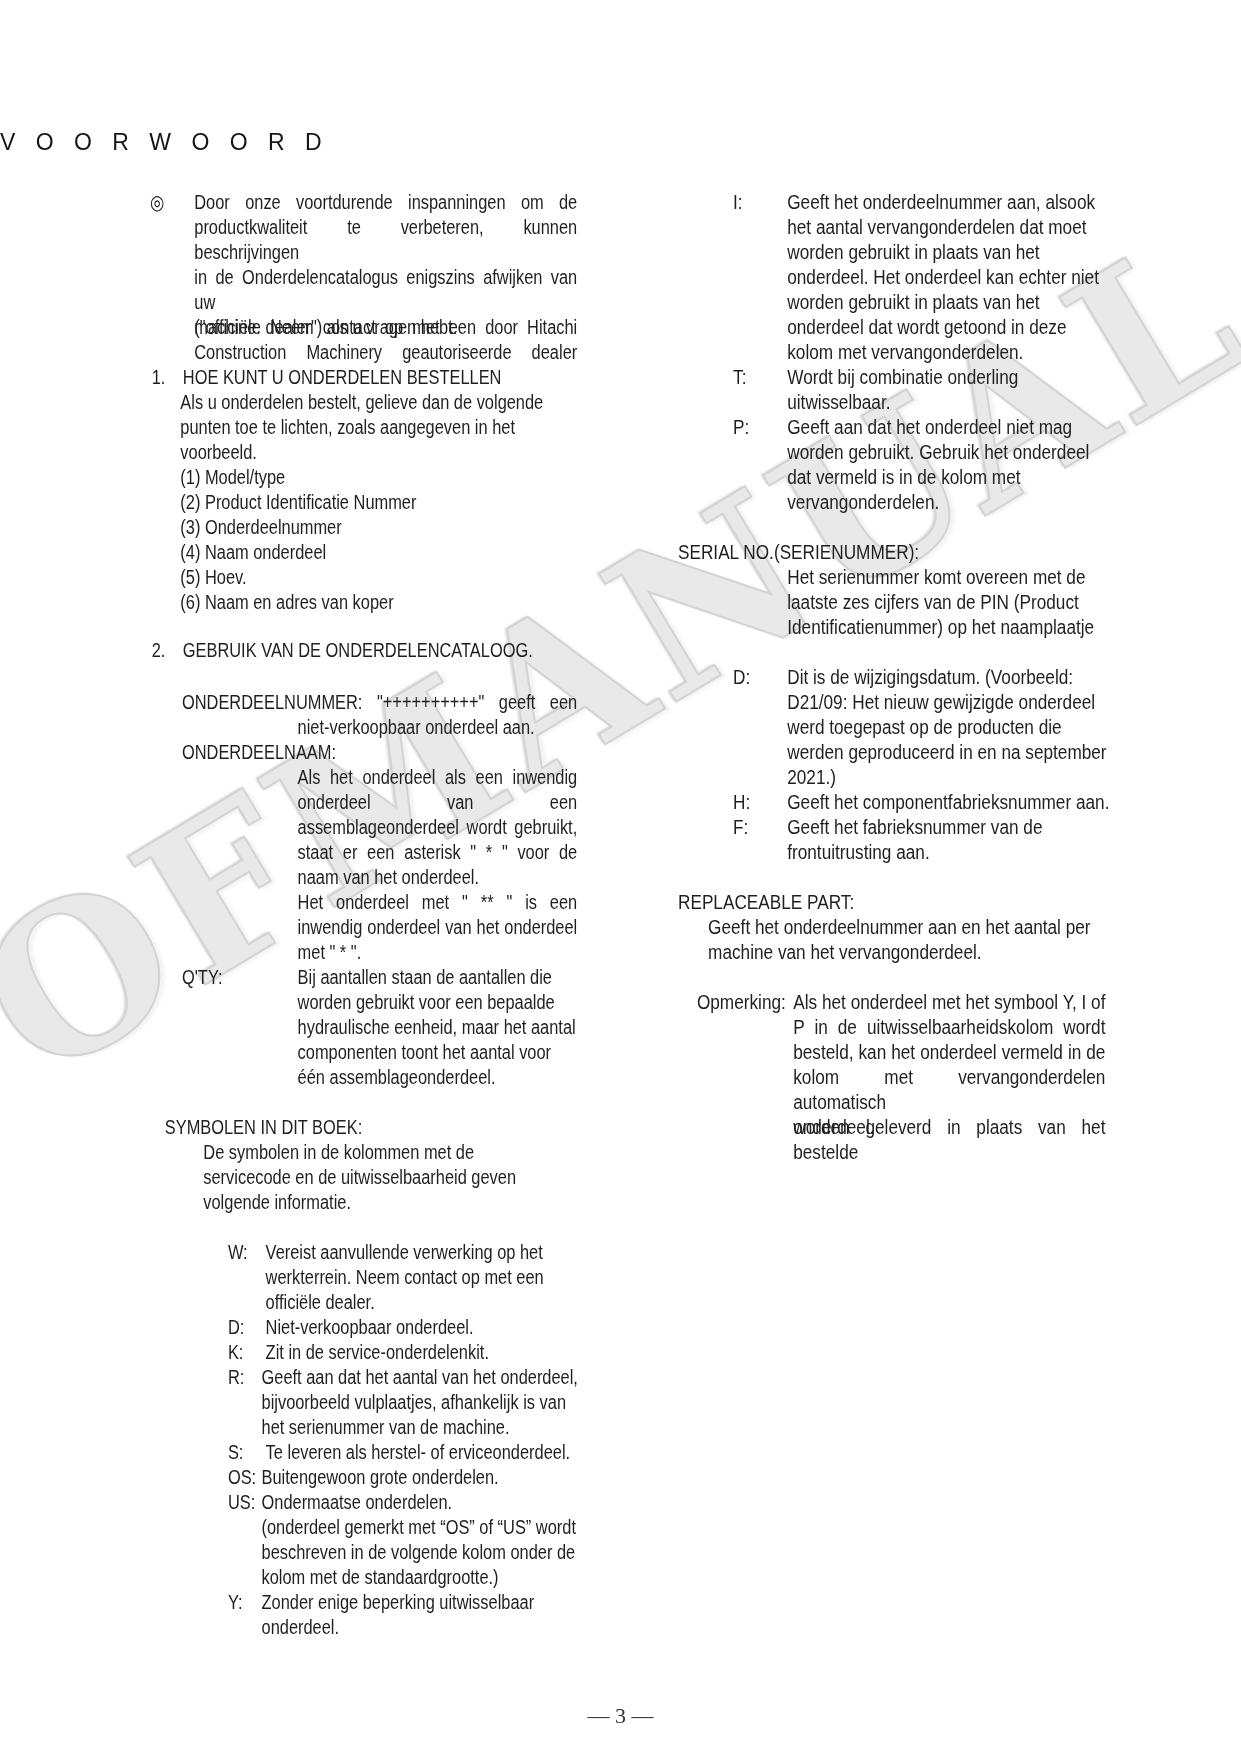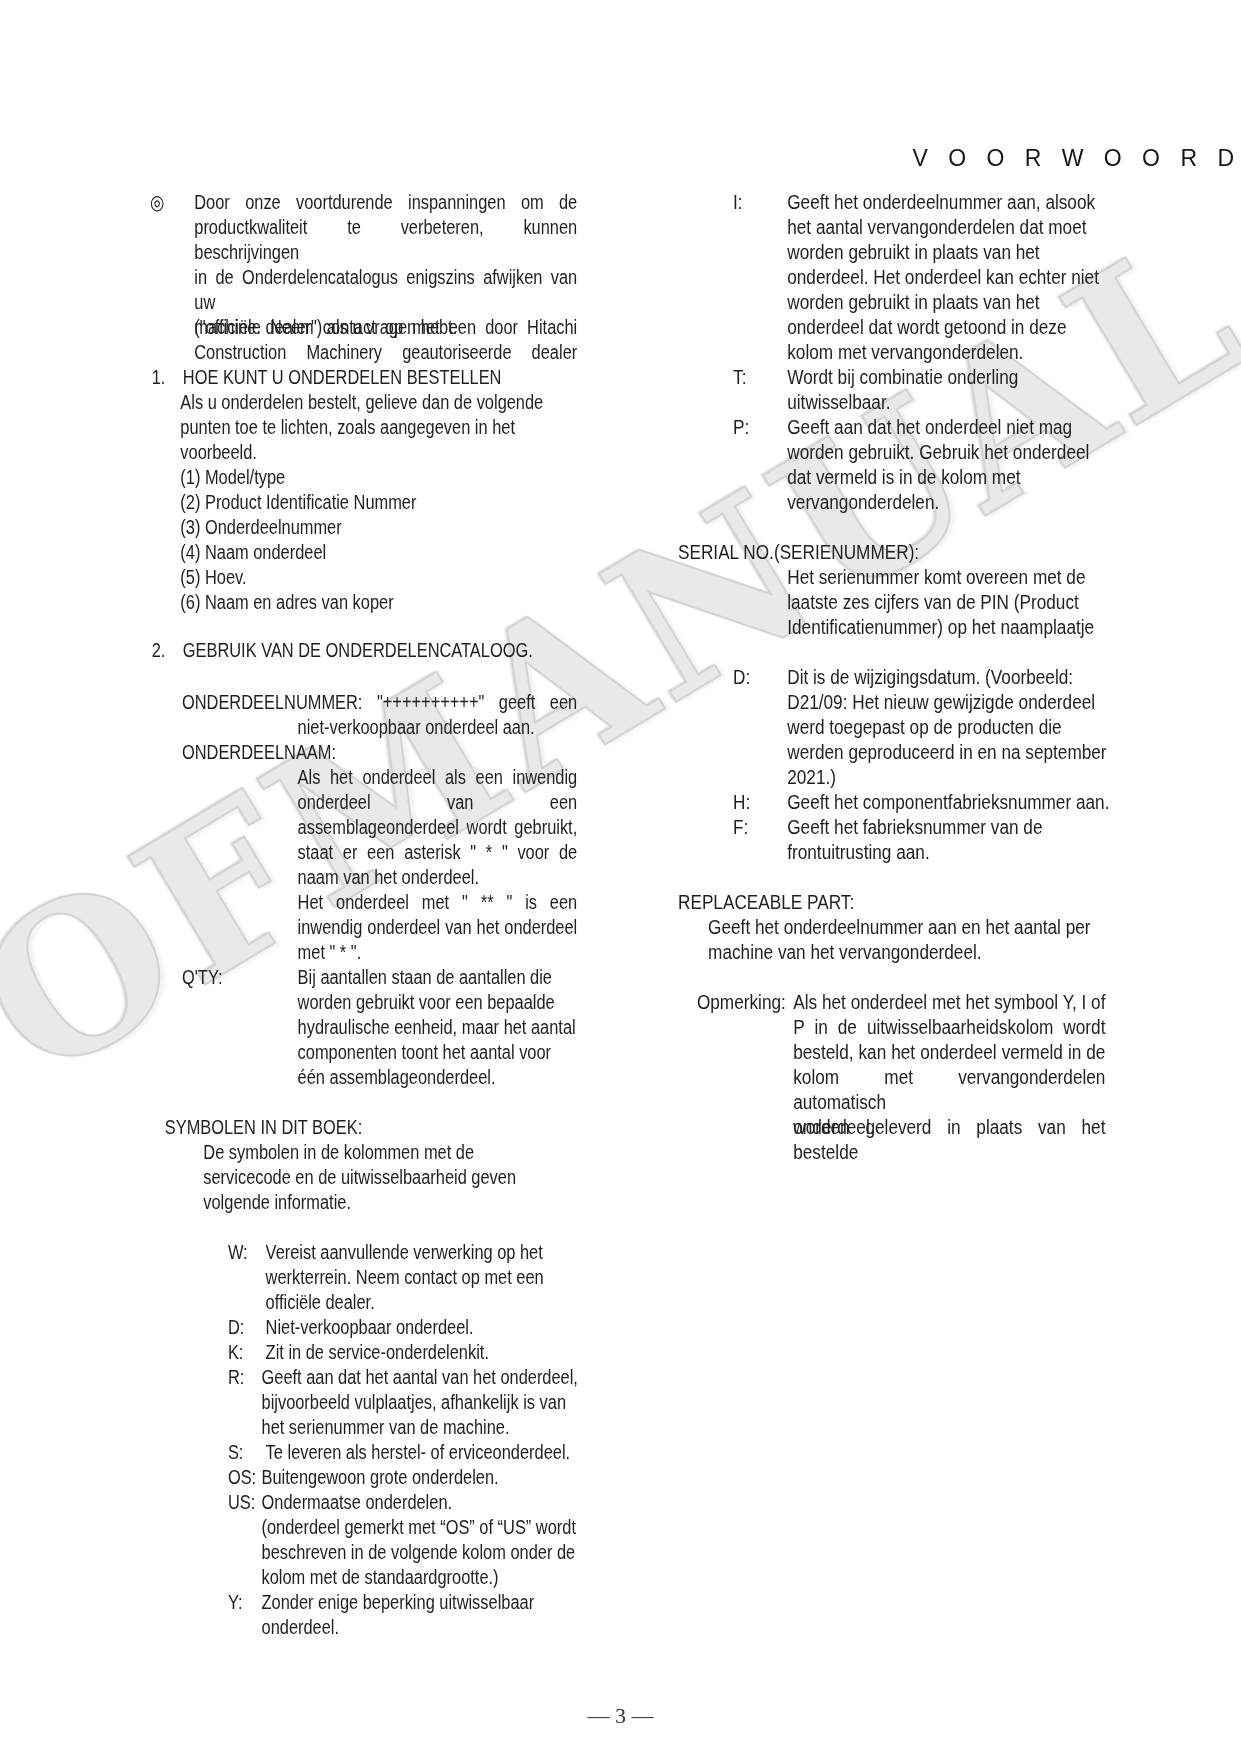--- a/index.html
+++ b/index.html
@@ -10,22 +10,22 @@
   }
   .watermark {
     position:absolute; left:-60px; top:920px; z-index:0;
     transform:rotate(-31deg); transform-origin:0 0;
     font-family:"DejaVu Serif", serif; font-weight:bold;
     font-size:205px; letter-spacing:6px; white-space:nowrap;
     color:#e9e9e9; -webkit-text-stroke:2px #d3d3d3;
     text-shadow:4px 4px 3px #f4f4f4, -2px -2px 2px #dedede;
   }
   .title {
-    position:absolute; top:144px; left:0; width:1241px; z-index:1;
-    text-align:right; font-size:23px; line-height:28px; letter-spacing:7px; color:#161616;
+    position:absolute; top:128px; left:0; width:1241px; z-index:1;
+    text-align:left; font-size:23px; line-height:28px; letter-spacing:7px; color:#161616;
   }
   .pagenum {
     position:absolute; top:1703px; left:0; width:1241px; z-index:1;
     text-align:center; font-family:"Liberation Serif", serif; font-size:22px; color:#333;
   }
   .col { position:absolute; top:0; z-index:1; transform-origin:0 0; }
   .col-left  { left:150px; width:530px; height:1700px; transform:scaleX(0.82); }
   .col-right { left:678px; width:510px; height:1300px; transform:scaleX(0.86); }
   .b { position:absolute; font-size:20px; line-height:25px; white-space:pre-line; }
   .jl { text-align:justify; text-align-last:justify; }

